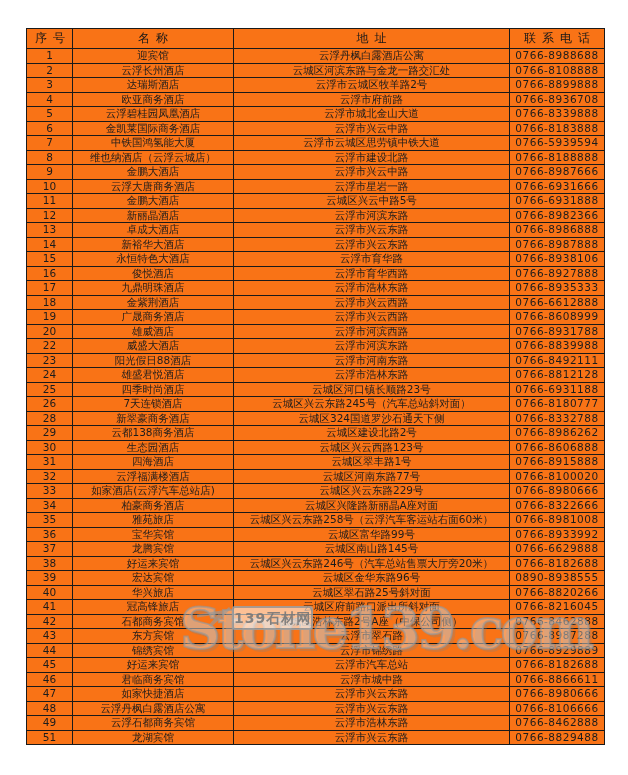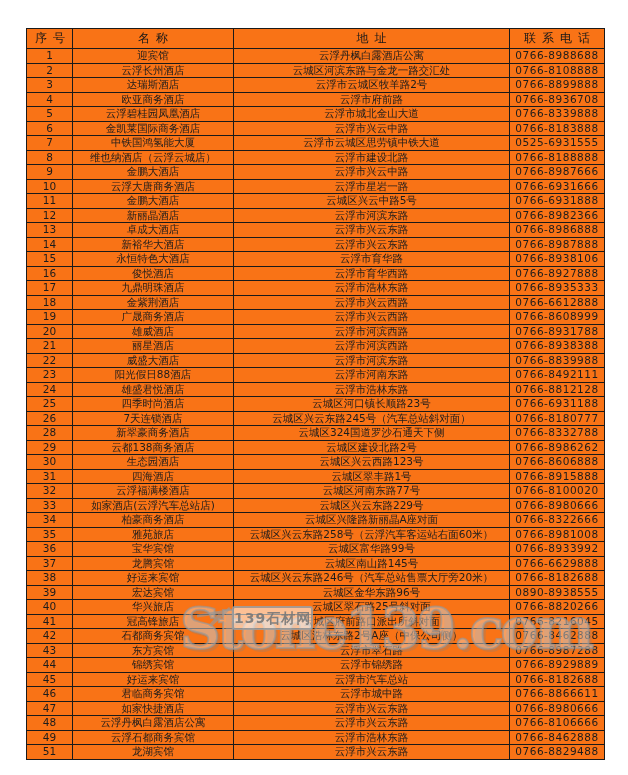--- a/index.html
+++ b/index.html
@@ -138,21 +138,21 @@
         <tr>
           <td class="col-index">6</td>
           <td class="col-name">金凯莱国际商务酒店</td>
           <td class="col-address">云浮市兴云中路</td>
           <td class="col-phone">0766-8183888</td>
         </tr>
         <tr>
           <td class="col-index">7</td>
           <td class="col-name">中铁国鸿氢能大厦</td>
           <td class="col-address">云浮市云城区思劳镇中铁大道</td>
-          <td class="col-phone">0525-6931555</td>
+          <td class="col-phone">0766-5939594</td>
         </tr>
         <tr>
           <td class="col-index">8</td>
           <td class="col-name">维也纳酒店（云浮云城店）</td>
           <td class="col-address">云浮市建设北路</td>
           <td class="col-phone">0766-8188888</td>
         </tr>
         <tr>
           <td class="col-index">9</td>
           <td class="col-name">金鹏大酒店</td>
@@ -217,26 +217,20 @@
           <td class="col-index">19</td>
           <td class="col-name">广晟商务酒店</td>
           <td class="col-address">云浮市兴云西路</td>
           <td class="col-phone">0766-8608999</td>
         </tr>
         <tr>
           <td class="col-index">20</td>
           <td class="col-name">雄威酒店</td>
           <td class="col-address">云浮市河滨西路</td>
           <td class="col-phone">0766-8931788</td>
-        </tr>
-        <tr>
-          <td class="col-index">21</td>
-          <td class="col-name">丽星酒店</td>
-          <td class="col-address">云浮市河滨西路</td>
-          <td class="col-phone">0766-8938388</td>
         </tr>
         <tr>
           <td class="col-index">22</td>
           <td class="col-name">威盛大酒店</td>
           <td class="col-address">云浮市河滨东路</td>
           <td class="col-phone">0766-8839988</td>
         </tr>
         <tr>
           <td class="col-index">23</td>
           <td class="col-name">阳光假日88酒店</td>

